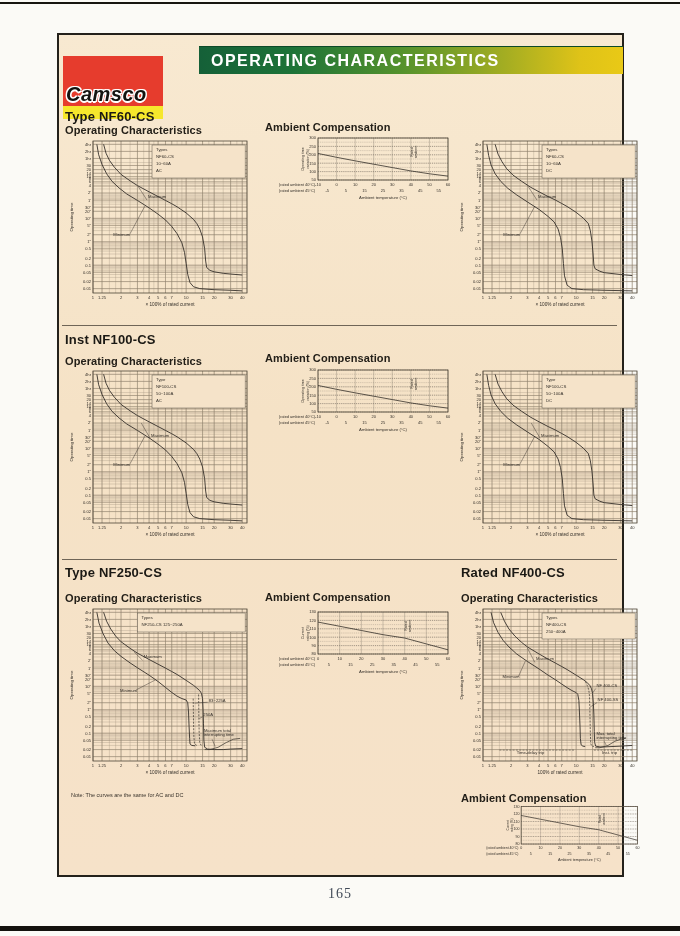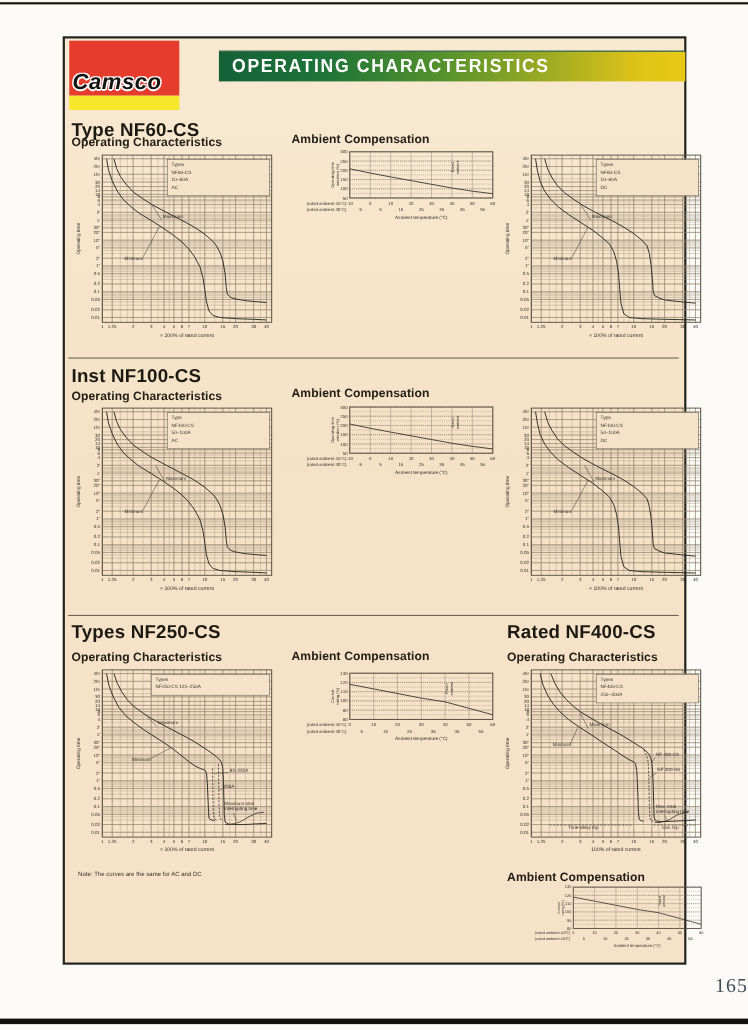--- a/index.html
+++ b/index.html
@@ -2,39 +2,39 @@
 <html><head>
 <meta charset="utf-8">
 <style>
   html,body{margin:0;padding:0;}
   body{width:680px;height:936px;background:#fbfaf6;font-family:"Liberation Sans",sans-serif;position:relative;overflow:hidden;}
   .topline{position:absolute;left:0;top:2px;width:680px;height:2px;background:#17150f;}
   .bottombar{position:absolute;left:0;top:926px;width:680px;height:5px;background:#14120e;}
   .page{position:absolute;left:57px;top:33px;width:563px;height:840px;
         border:2px solid #24211b;
         background:linear-gradient(180deg,#f8e9d1 0%,#f5e2c6 45%,#f6e2c9 100%);}
-  .logo{position:absolute;left:4px;top:2px;width:100px;height:63px;padding-left:45px;}
+  .logo{position:absolute;left:4px;top:21px;width:100px;height:63px;padding-left:45px;}
   .logo-red{position:absolute;left:0;top:0;width:100px;height:50px;background:#e63c2d;}
   .logo-yellow{position:absolute;left:0;top:50px;width:100px;height:13px;background:#f6e72c;}
   .logo-text{position:absolute;left:3px;top:27px;font-size:20px;font-weight:bold;font-style:italic;
              letter-spacing:.5px;color:#141310;
              text-shadow:-1.2px -1.2px 0 #fff,1.2px -1.2px 0 #fff,-1.2px 1.2px 0 #fff,1.2px 1.2px 0 #fff,0 1.6px 0 #fff;}
   .banner{position:absolute;left:140px;top:11px;width:424px;height:27px;
           background:linear-gradient(90deg,#156038 0%,#1d7338 22%,#55922c 48%,#a3ad22 72%,#dfc318 90%,#e9c916 100%);
           display:flex;align-items:center;border-top:1px solid #0d4a28;}
   .banner span{color:#ffffff;font-weight:bold;font-size:16px;letter-spacing:1.5px;padding-left:12px;
                transform:scaleY(1.08);white-space:nowrap;}
-  .h1{position:absolute;font-size:17px;font-weight:bold;color:#1b1914;letter-spacing:.2px;}
+  .h1{position:absolute;font-size:13px;font-weight:bold;color:#1b1914;letter-spacing:.2px;}
   .h2{position:absolute;font-size:11px;font-weight:bold;color:#242019;letter-spacing:.1px;}
   .note{position:absolute;font-size:5.5px;color:#3a342c;}
   .sep{position:absolute;left:3px;width:555px;height:0;border-top:1.2px solid #6f6557;}
   .chart{position:absolute;}
   .chart svg{display:block;}
-  .footer{position:absolute;left:0;top:886px;width:680px;text-align:right;
-          font-family:"Liberation Serif",serif;font-size:18px;color:#414a57;letter-spacing:1px;}
+  .footer{position:absolute;left:0;top:886px;width:680px;text-align:center;
+          font-family:"Liberation Serif",serif;font-size:14px;color:#414a57;letter-spacing:1px;}
 </style>
 </head>
 <body>
 
 <div class="topline"></div>
 
 <div class="page">
 
   <div class="logo">
     <div class="logo-red"></div>
@@ -841,21 +841,21 @@
         <text x="84.05689826415113" y="71.50032717975552" font-size="4.2" fill="#35302a" text-anchor="start" font-family="&quot;Liberation Sans&quot;,sans-serif">Maximum</text>
         <line x1="63.068895151020826" y1="98.74005775992504" x2="77.82067302558787" y2="71.18724369654618" stroke="#35302a" stroke-width="0.45"></line>
         <text x="46.25905751974781" y="101.36331692470563" font-size="4.2" fill="#35302a" text-anchor="start" font-family="&quot;Liberation Sans&quot;,sans-serif">Minimum</text>
         <text x="5.5" y="82" font-size="4.4" fill="#35302a" text-anchor="middle" font-family="&quot;Liberation Sans&quot;,sans-serif" transform="rotate(-90 5.5 82)">Operating time</text>
         <text x="103" y="171" font-size="4.7" fill="#35302a" text-anchor="middle" font-family="&quot;Liberation Sans&quot;,sans-serif">× 100% of rated current</text>
       </svg>
     </div>
 
   <div class="sep" style="top:524px"></div>
 
-  <div class="h1" style="left:6px;top:530px">Types NF250-CS</div>
+  <div class="h1" style="left:6px;top:530px">Type NF250-CS</div>
   <div class="h2" style="left:6px;top:557px">Operating Characteristics</div>
   <div class="h2" style="left:206px;top:556px">Ambient Compensation</div>
   <div class="h1" style="left:402px;top:530px">Rated NF400-CS</div>
   <div class="h2" style="left:402px;top:557px">Operating Characteristics</div>
 
   <div class="chart" style="left:8px;top:568px">
       <svg viewBox="0 0 188 185" width="188" height="185">
         <line x1="26" y1="6" x2="26" y2="158" stroke="#a3937f" stroke-width="0.35"></line>
         <line x1="35.02735847865034" y1="6" x2="35.02735847865034" y2="158" stroke="#a3937f" stroke-width="0.35"></line>
         <line x1="42.40324741593385" y1="6" x2="42.40324741593385" y2="158" stroke="#a3937f" stroke-width="0.35"></line>

